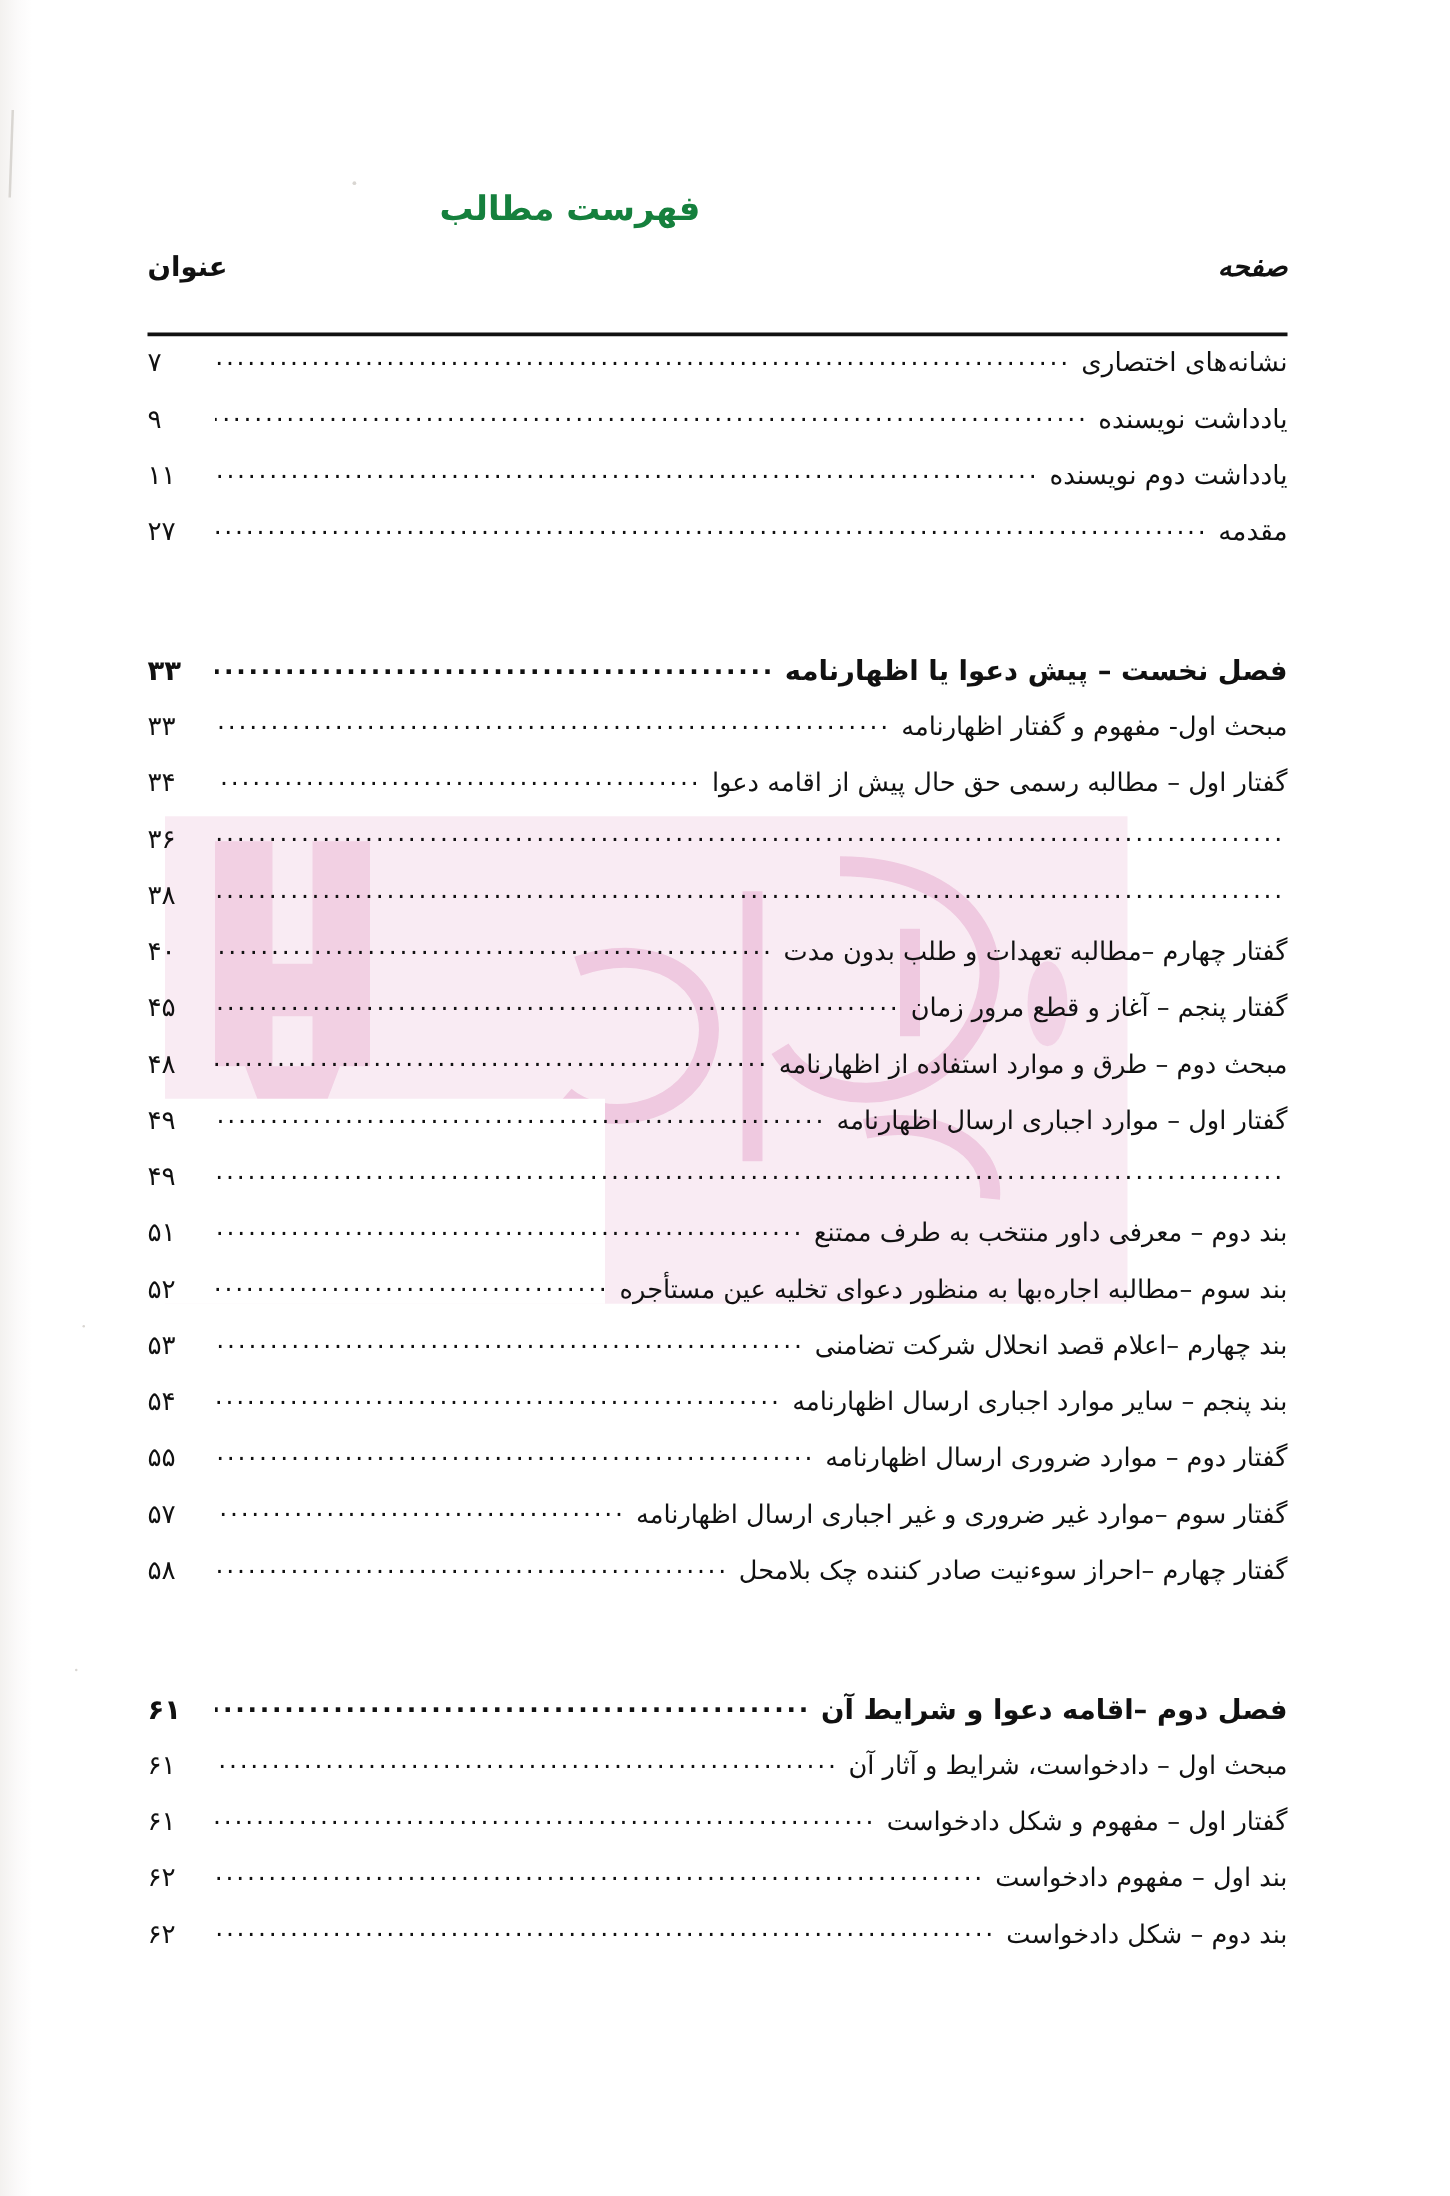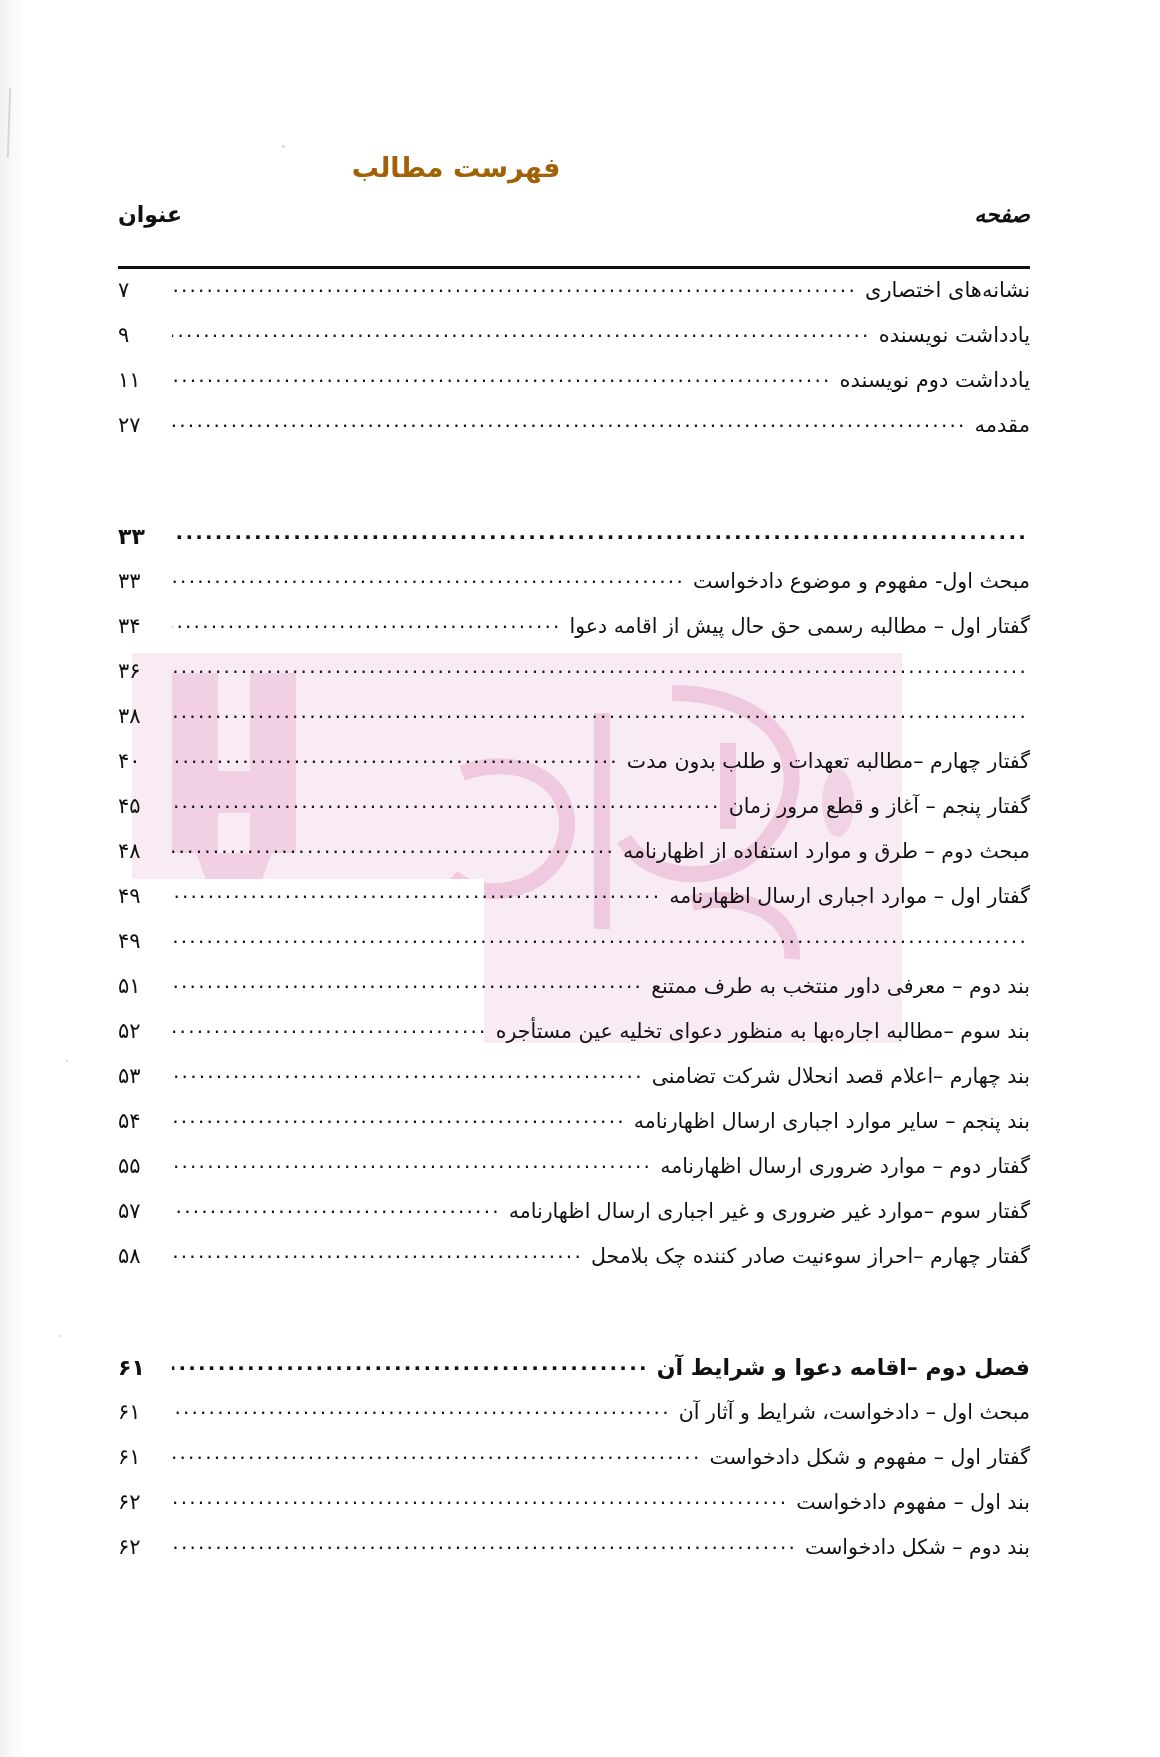--- a/index.html
+++ b/index.html
@@ -90,21 +90,21 @@
 
   .doc-title {
     position: absolute;
     top: 152px;
     right: 0;
     left: 0;
     text-align: center;
     font-size: 27px;
     font-weight: bold;
     letter-spacing: 0;
-    color: #a16207;
+    color: #15803d;
   }
   .doc-title .t-inner { display: inline-block; transform: translateX(-118px); }
 
   .head-row {
     position: absolute;
     top: 202px;
     right: 0;
     left: 0;
     display: flex;
     flex-direction: row;
@@ -253,25 +253,26 @@
           <span class="leader"></span>
           <span class="pageno">۱۱</span>
         </div>
         <div class="toc-row lvl-front ind-0">
           <span class="label">مقدمه</span>
           <span class="leader"></span>
           <span class="pageno">۲۷</span>
         </div>
         <div class="spacer-lg"></div>
         <div class="toc-row lvl-chap ind-0">
+          <span class="label">فصل نخست – پیش دعوا یا اظهارنامه</span>
           <span class="leader"></span>
           <span class="pageno">۳۳</span>
         </div>
         <div class="toc-row lvl-mabhas ind-0">
-          <span class="label">مبحث اول- مفهوم و موضوع دادخواست</span>
+          <span class="label">مبحث اول- مفهوم و گفتار اظهارنامه</span>
           <span class="leader"></span>
           <span class="pageno">۳۳</span>
         </div>
         <div class="toc-row lvl-goftar ind-1">
           <span class="label">گفتار اول – مطالبه رسمی حق حال پیش از اقامه دعوا</span>
           <span class="leader"></span>
           <span class="pageno">۳۴</span>
         </div>
         <div class="toc-row lvl-goftar ind-1">
           <span class="leader"></span>

